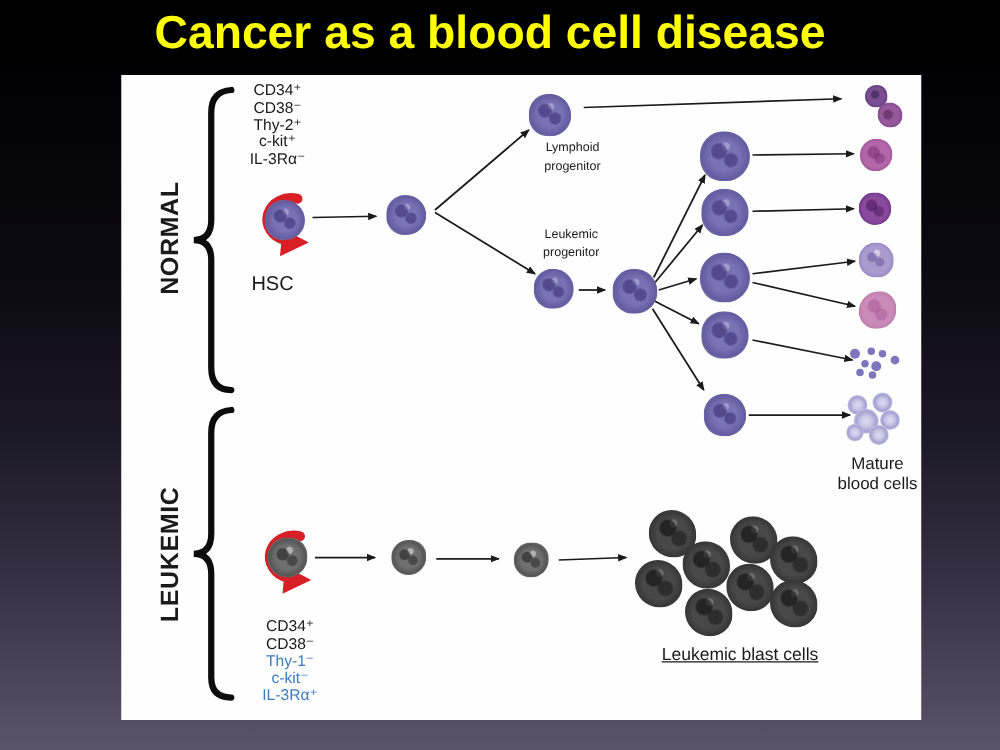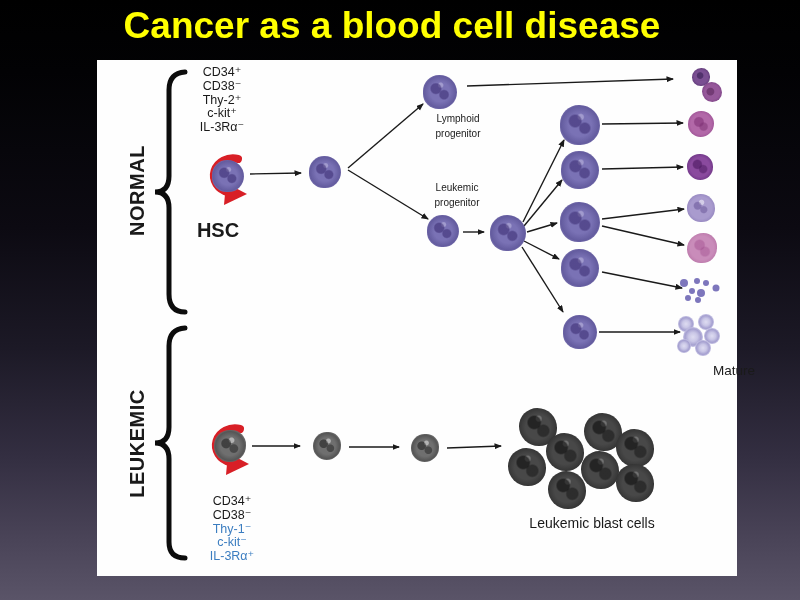--- a/index.html
+++ b/index.html
@@ -45,24 +45,24 @@
   .m-dark1{border-radius:52% 48% 50% 50%;background:radial-gradient(circle at 45% 42%, rgba(40,20,70,.5) 0 20%, transparent 26%),radial-gradient(circle at 50% 50%, #7a4f92 0 52%, #5f3a78 78%, #9a7ab0 100%);}
   .m-dark2{border-radius:48% 52% 48% 52%;background:radial-gradient(circle at 42% 48%, rgba(80,30,80,.5) 0 22%, transparent 28%),radial-gradient(circle at 50% 50%, #96589a 0 52%, #7c4386 78%, #b287b8 100%);}
   .m-magenta{border-radius:50% 48% 52% 48%;background:radial-gradient(circle at 42% 42%, rgba(120,40,110,.5) 0 20%, transparent 26%),radial-gradient(circle at 60% 60%, rgba(110,35,100,.4) 0 16%, transparent 22%),radial-gradient(circle at 50% 50%, #b268a8 0 55%, #9a4f92 80%, #c795bd 100%);}
   .m-violet{border-radius:48% 50% 50% 52%;background:radial-gradient(circle at 40% 40%, rgba(70,20,90,.55) 0 18%, transparent 24%),radial-gradient(circle at 62% 58%, rgba(75,25,95,.5) 0 16%, transparent 22%),radial-gradient(circle at 50% 50%, #8a4a9e 0 52%, #6d3585 78%, #a778b8 100%);}
   .m-speckle{border-radius:50% 52% 48% 50%;background:radial-gradient(circle at 38% 42%, rgba(90,70,140,.45) 0 14%, transparent 19%),radial-gradient(circle at 60% 56%, rgba(85,65,135,.4) 0 13%, transparent 18%),radial-gradient(circle at 52% 30%, rgba(240,238,248,.6) 0 9%, transparent 13%),radial-gradient(circle at 50% 50%, #a99bce 0 55%, #9183bd 80%, #c5bbdf 100%);}
   .m-pink{border-radius:55% 45% 50% 46%;background:radial-gradient(circle at 42% 40%, rgba(150,60,130,.35) 0 18%, transparent 24%),radial-gradient(circle at 60% 62%, rgba(145,55,125,.3) 0 16%, transparent 22%),radial-gradient(circle at 50% 50%, #c98cba 0 55%, #b873a6 82%, #dcb3d0 100%);}
   .lbl{position:absolute;z-index:3;color:#1a1a1a;}
   .markers{font-size:12.5px;line-height:13.8px;text-align:center;}
   .markers .blue{color:#3b7dc0;}
   .section-label{font-size:20px;font-weight:bold;letter-spacing:.5px;text-align:center;transform:rotate(-90deg);}
-  .stem-label{font-size:20px;font-weight:bold;text-align:center;}
+  .stem-label{font-size:16px;font-weight:normal;text-align:center;}
   .prog-label{font-size:10px;line-height:15px;text-align:center;}
   .cap-label{font-size:13.5px;line-height:16px;text-align:center;}
-  .blast-label{font-size:14px;text-align:center;}
+  .blast-label{font-size:14px;text-align:center;text-decoration:underline;}
 </style>
 </head>
 <body>
 
 <div class="title">Cancer as a blood cell disease</div>
 
 <div class="panel">
 
   <svg class="overlay" width="640" height="516" viewBox="0 0 640 516">
     <defs>
@@ -173,22 +173,23 @@
   <div class="lbl stem-label" style="left:61px;top:159px;width:120px;">HSC</div>
 
   <div class="lbl prog-label" style="left:301px;top:51px;width:120px;">
     <div>Lymphoid</div>
     <div>progenitor</div>
   </div>
   <div class="lbl prog-label" style="left:300px;top:120px;width:120px;">
     <div>Leukemic</div>
     <div>progenitor</div>
   </div>
-  <div class="lbl cap-label" style="left:577px;top:303px;width:120px;text-align:center;">
+  <div class="lbl cap-label" style="left:545px;top:303px;width:120px;text-align:center;">
     <div>Mature</div>
+    <div>blood cells</div>
   </div>
 
   <div class="lbl section-label" style="left:-30px;top:372px;width:140px;">LEUKEMIC</div>
 
   <div class="lbl markers" style="left:85px;top:435px;width:100px;">
     <div>CD34⁺</div>
     <div>CD38⁻</div>
     <div class="blue">Thy-1⁻</div>
     <div class="blue">c-kit⁻</div>
     <div class="blue">IL-3Rα⁺</div>

